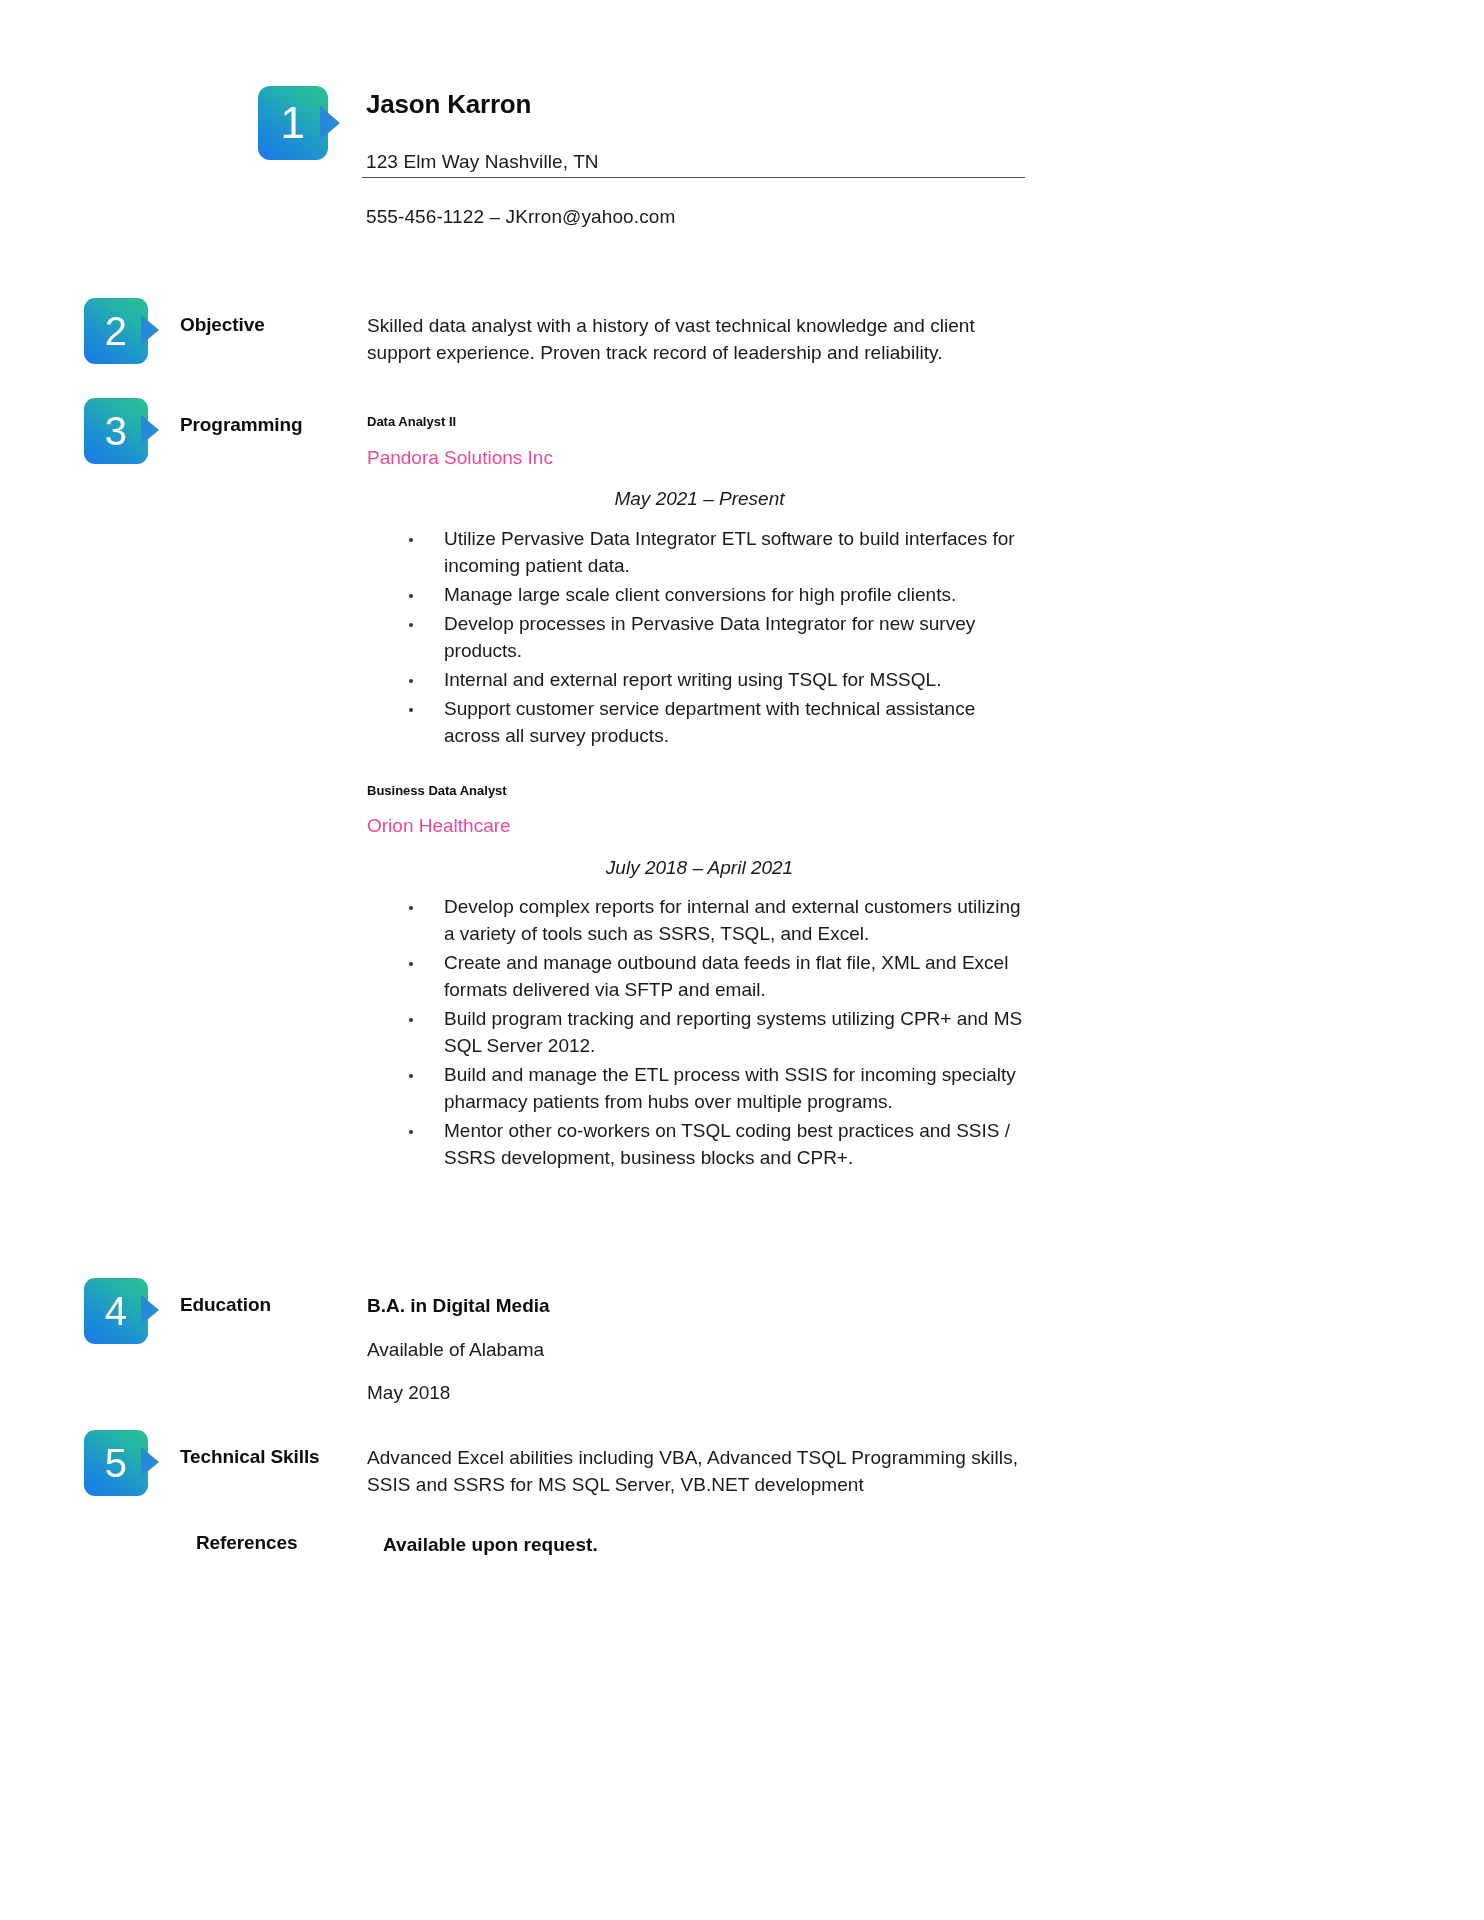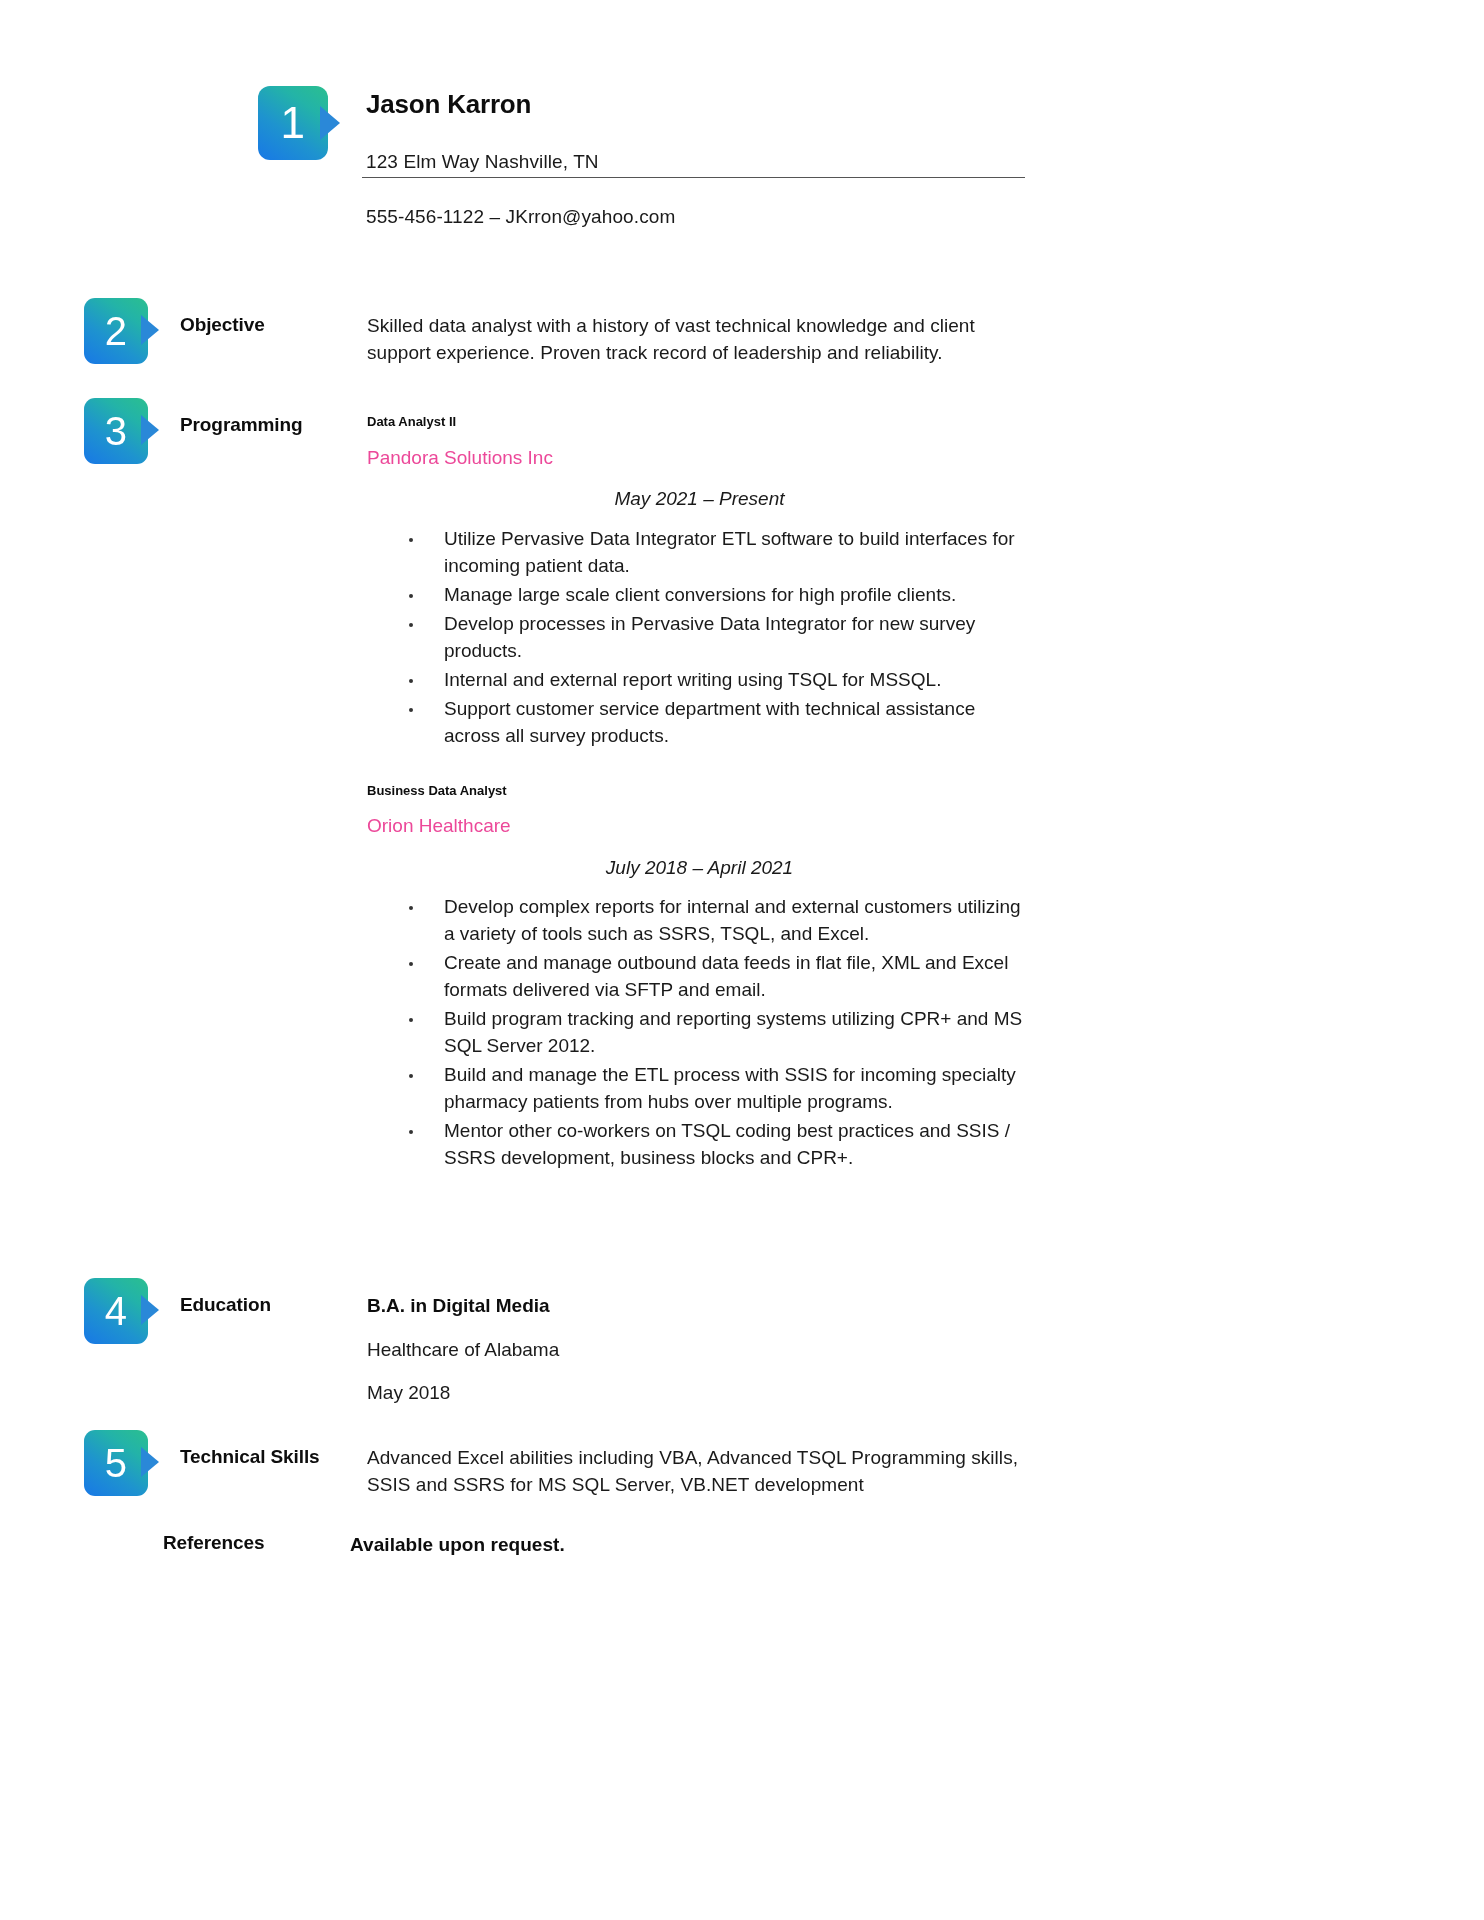--- a/index.html
+++ b/index.html
@@ -268,41 +268,41 @@
       <div class="badge-wrap small">
         <div class="badge-square">
           <span class="badge-num">4</span>
         </div>
         <div class="badge-point"></div>
       </div>
     </div>
     <div class="sec-label" style="padding-top:16px;">Education</div>
     <div class="sec-body" style="padding-top:15px;">
       <div class="edu-line bold">B.A. in Digital Media</div>
-      <div class="edu-line gap-12">Healthcare of Alabama</div>
+      <div class="edu-line gap-12">Available of Alabama</div>
       <div class="edu-line gap-12">May 2018</div>
     </div>
   </div>
 
   <div class="section" style="left:84px; top:1430px;">
     <div class="sec-badge-col">
       <div class="badge-wrap small">
         <div class="badge-square">
           <span class="badge-num">5</span>
         </div>
         <div class="badge-point"></div>
       </div>
     </div>
     <div class="sec-label" style="padding-top:16px;">Technical Skills</div>
     <div class="sec-body" style="padding-top:15px;">
       <div class="para">Advanced Excel abilities including VBA, Advanced TSQL Programming skills, SSIS and SSRS for MS SQL Server, VB.NET development</div>
     </div>
   </div>
 
-  <div class="section" style="left:67px; top:1532px;">
+  <div class="section" style="left:100px; top:1532px;">
     <div class="sec-badge-col"></div>
     <div class="sec-label">References</div>
     <div class="sec-body">
       <div class="para bold-body">Available upon request.</div>
     </div>
   </div>
 
 </div>
 
 </body></html>

